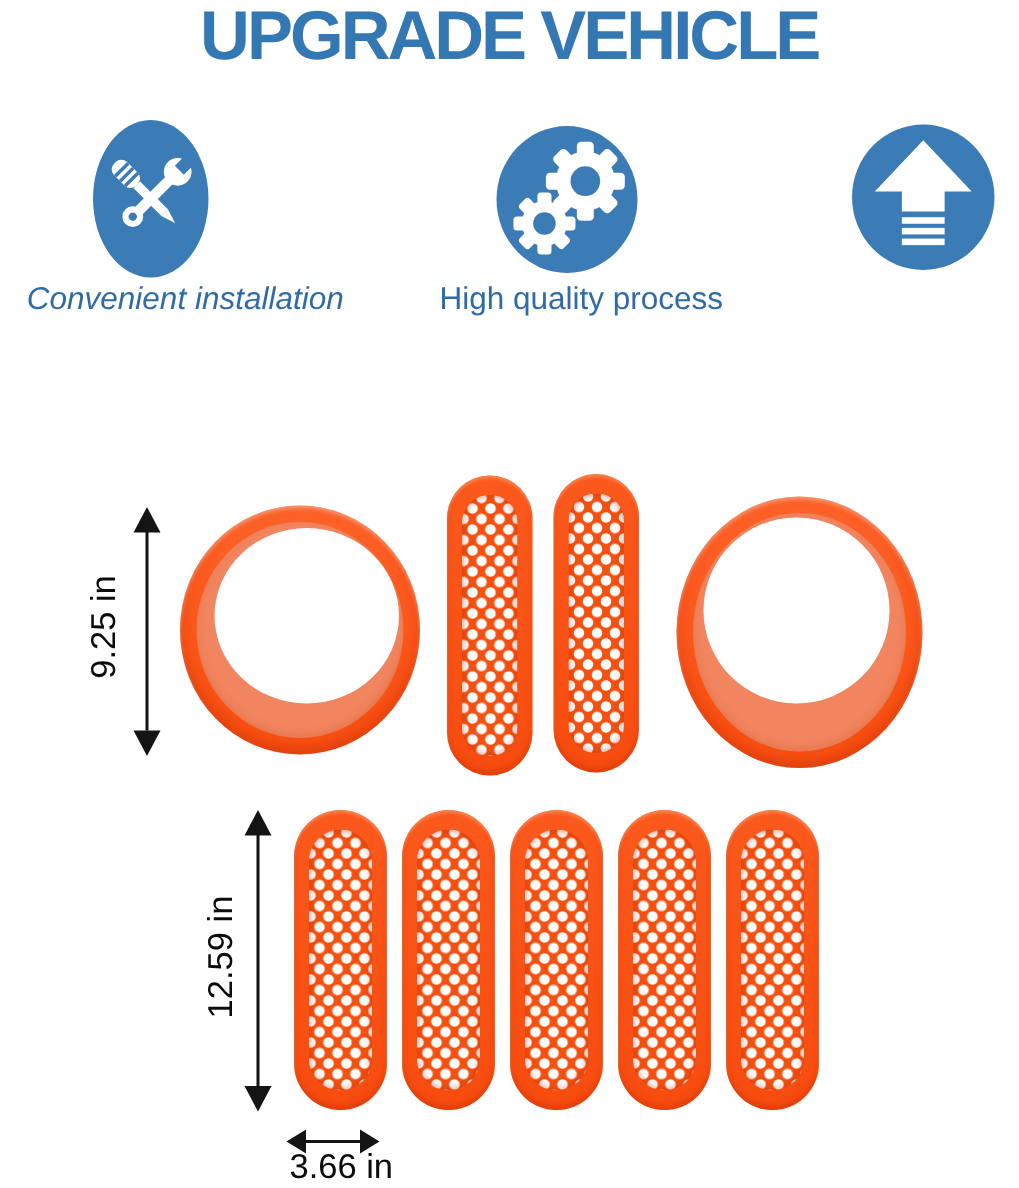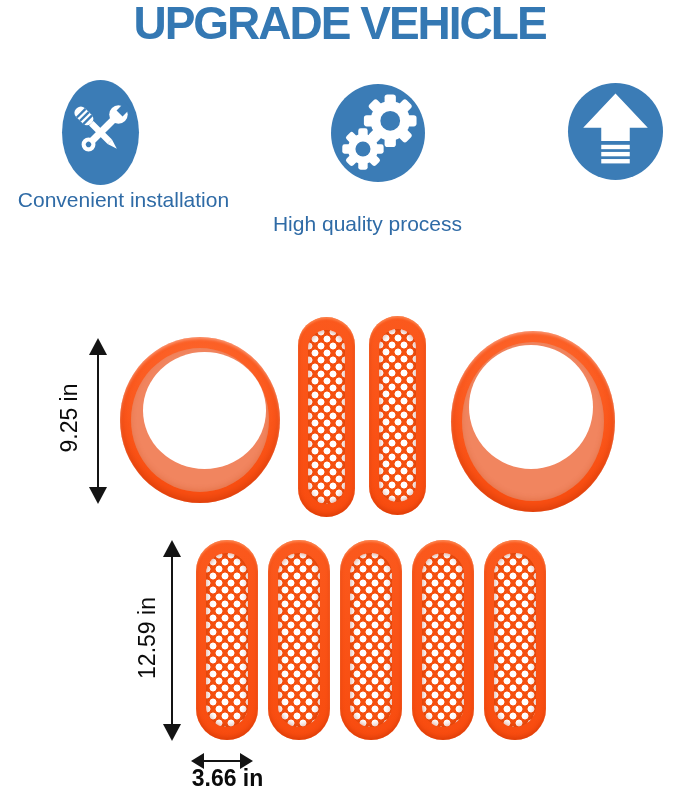--- a/index.html
+++ b/index.html
@@ -86,21 +86,21 @@
       </g>
       <g transform="rotate(45 50 50)">
         <circle cx="50" cy="17" r="12" fill="#fff"></circle>
         <rect x="44.5" y="0" width="11" height="15" fill="#3b7cb6"></rect>
         <rect x="45.5" y="26" width="9" height="42" fill="#fff"></rect>
         <circle cx="50" cy="72" r="9" fill="#fff"></circle>
         <circle cx="50" cy="72" r="3.5" fill="#3b7cb6"></circle>
       </g>
     </svg>
   </div>
-  <span class="feature-label" style="left:116px;">Convenient installation</span>
+  <span class="feature-label" style="left:116px;font-style:italic;">Convenient installation</span>
 
   <div class="badge" style="left:323px;top:84px;width:94px;height:98px;">
     <svg viewBox="0 0 100 100">
       <g transform="translate(63 37)" fill="#fff">
         <rect x="-6" y="-28" width="12" height="12" rx="3"></rect>
         <rect x="-6" y="-28" width="12" height="12" rx="3" transform="rotate(45)"></rect>
         <rect x="-6" y="-28" width="12" height="12" rx="3" transform="rotate(90)"></rect>
         <rect x="-6" y="-28" width="12" height="12" rx="3" transform="rotate(135)"></rect>
         <rect x="-6" y="-28" width="12" height="12" rx="3" transform="rotate(180)"></rect>
         <rect x="-6" y="-28" width="12" height="12" rx="3" transform="rotate(225)"></rect>
@@ -116,21 +116,21 @@
         <rect x="-5" y="-22" width="10" height="10" rx="2.5" transform="rotate(135)"></rect>
         <rect x="-5" y="-22" width="10" height="10" rx="2.5" transform="rotate(180)"></rect>
         <rect x="-5" y="-22" width="10" height="10" rx="2.5" transform="rotate(225)"></rect>
         <rect x="-5" y="-22" width="10" height="10" rx="2.5" transform="rotate(270)"></rect>
         <rect x="-5" y="-22" width="10" height="10" rx="2.5" transform="rotate(315)"></rect>
         <circle r="16"></circle>
       </g>
       <circle cx="34" cy="67" r="8" fill="#3b7cb6"></circle>
     </svg>
   </div>
-  <span class="feature-label" style="left:360px;margin-top:24px;">High quality process</span>
+  <span class="feature-label" style="left:380px;">High quality process</span>
 
   <div class="badge" style="left:560px;top:83px;width:95px;height:97px;">
     <svg viewBox="0 0 100 100">
       <polygon points="50,10 84,46 65,46 65,60 35,60 35,46 16,46" fill="#fff"></polygon>
       <rect x="35" y="64" width="30" height="4.6" fill="#fff"></rect>
       <rect x="35" y="71.5" width="30" height="4.6" fill="#fff"></rect>
       <rect x="35" y="79" width="30" height="4.6" fill="#fff"></rect>
     </svg>
   </div>
 
@@ -172,15 +172,15 @@
   <span class="dim-label vertical" style="left:61px;top:418px;">9.25 in</span>
 
   <div class="tri up" style="left:155px;top:540px;"></div>
   <div class="vline" style="left:163px;top:556px;height:168px;"></div>
   <div class="tri down" style="left:155px;top:724px;"></div>
   <span class="dim-label vertical" style="left:139px;top:638px;">12.59 in</span>
 
   <div class="tri left" style="left:183px;top:753px;"></div>
   <div class="hline" style="left:196px;top:760px;width:36px;"></div>
   <div class="tri right" style="left:232px;top:753px;"></div>
-  <span class="dim-label" style="left:220px;top:778px;font-weight:bold;">3.66 in</span>
+  <span class="dim-label" style="left:220px;top:778px;">3.66 in</span>
 
 </div>
 
 </body></html>

